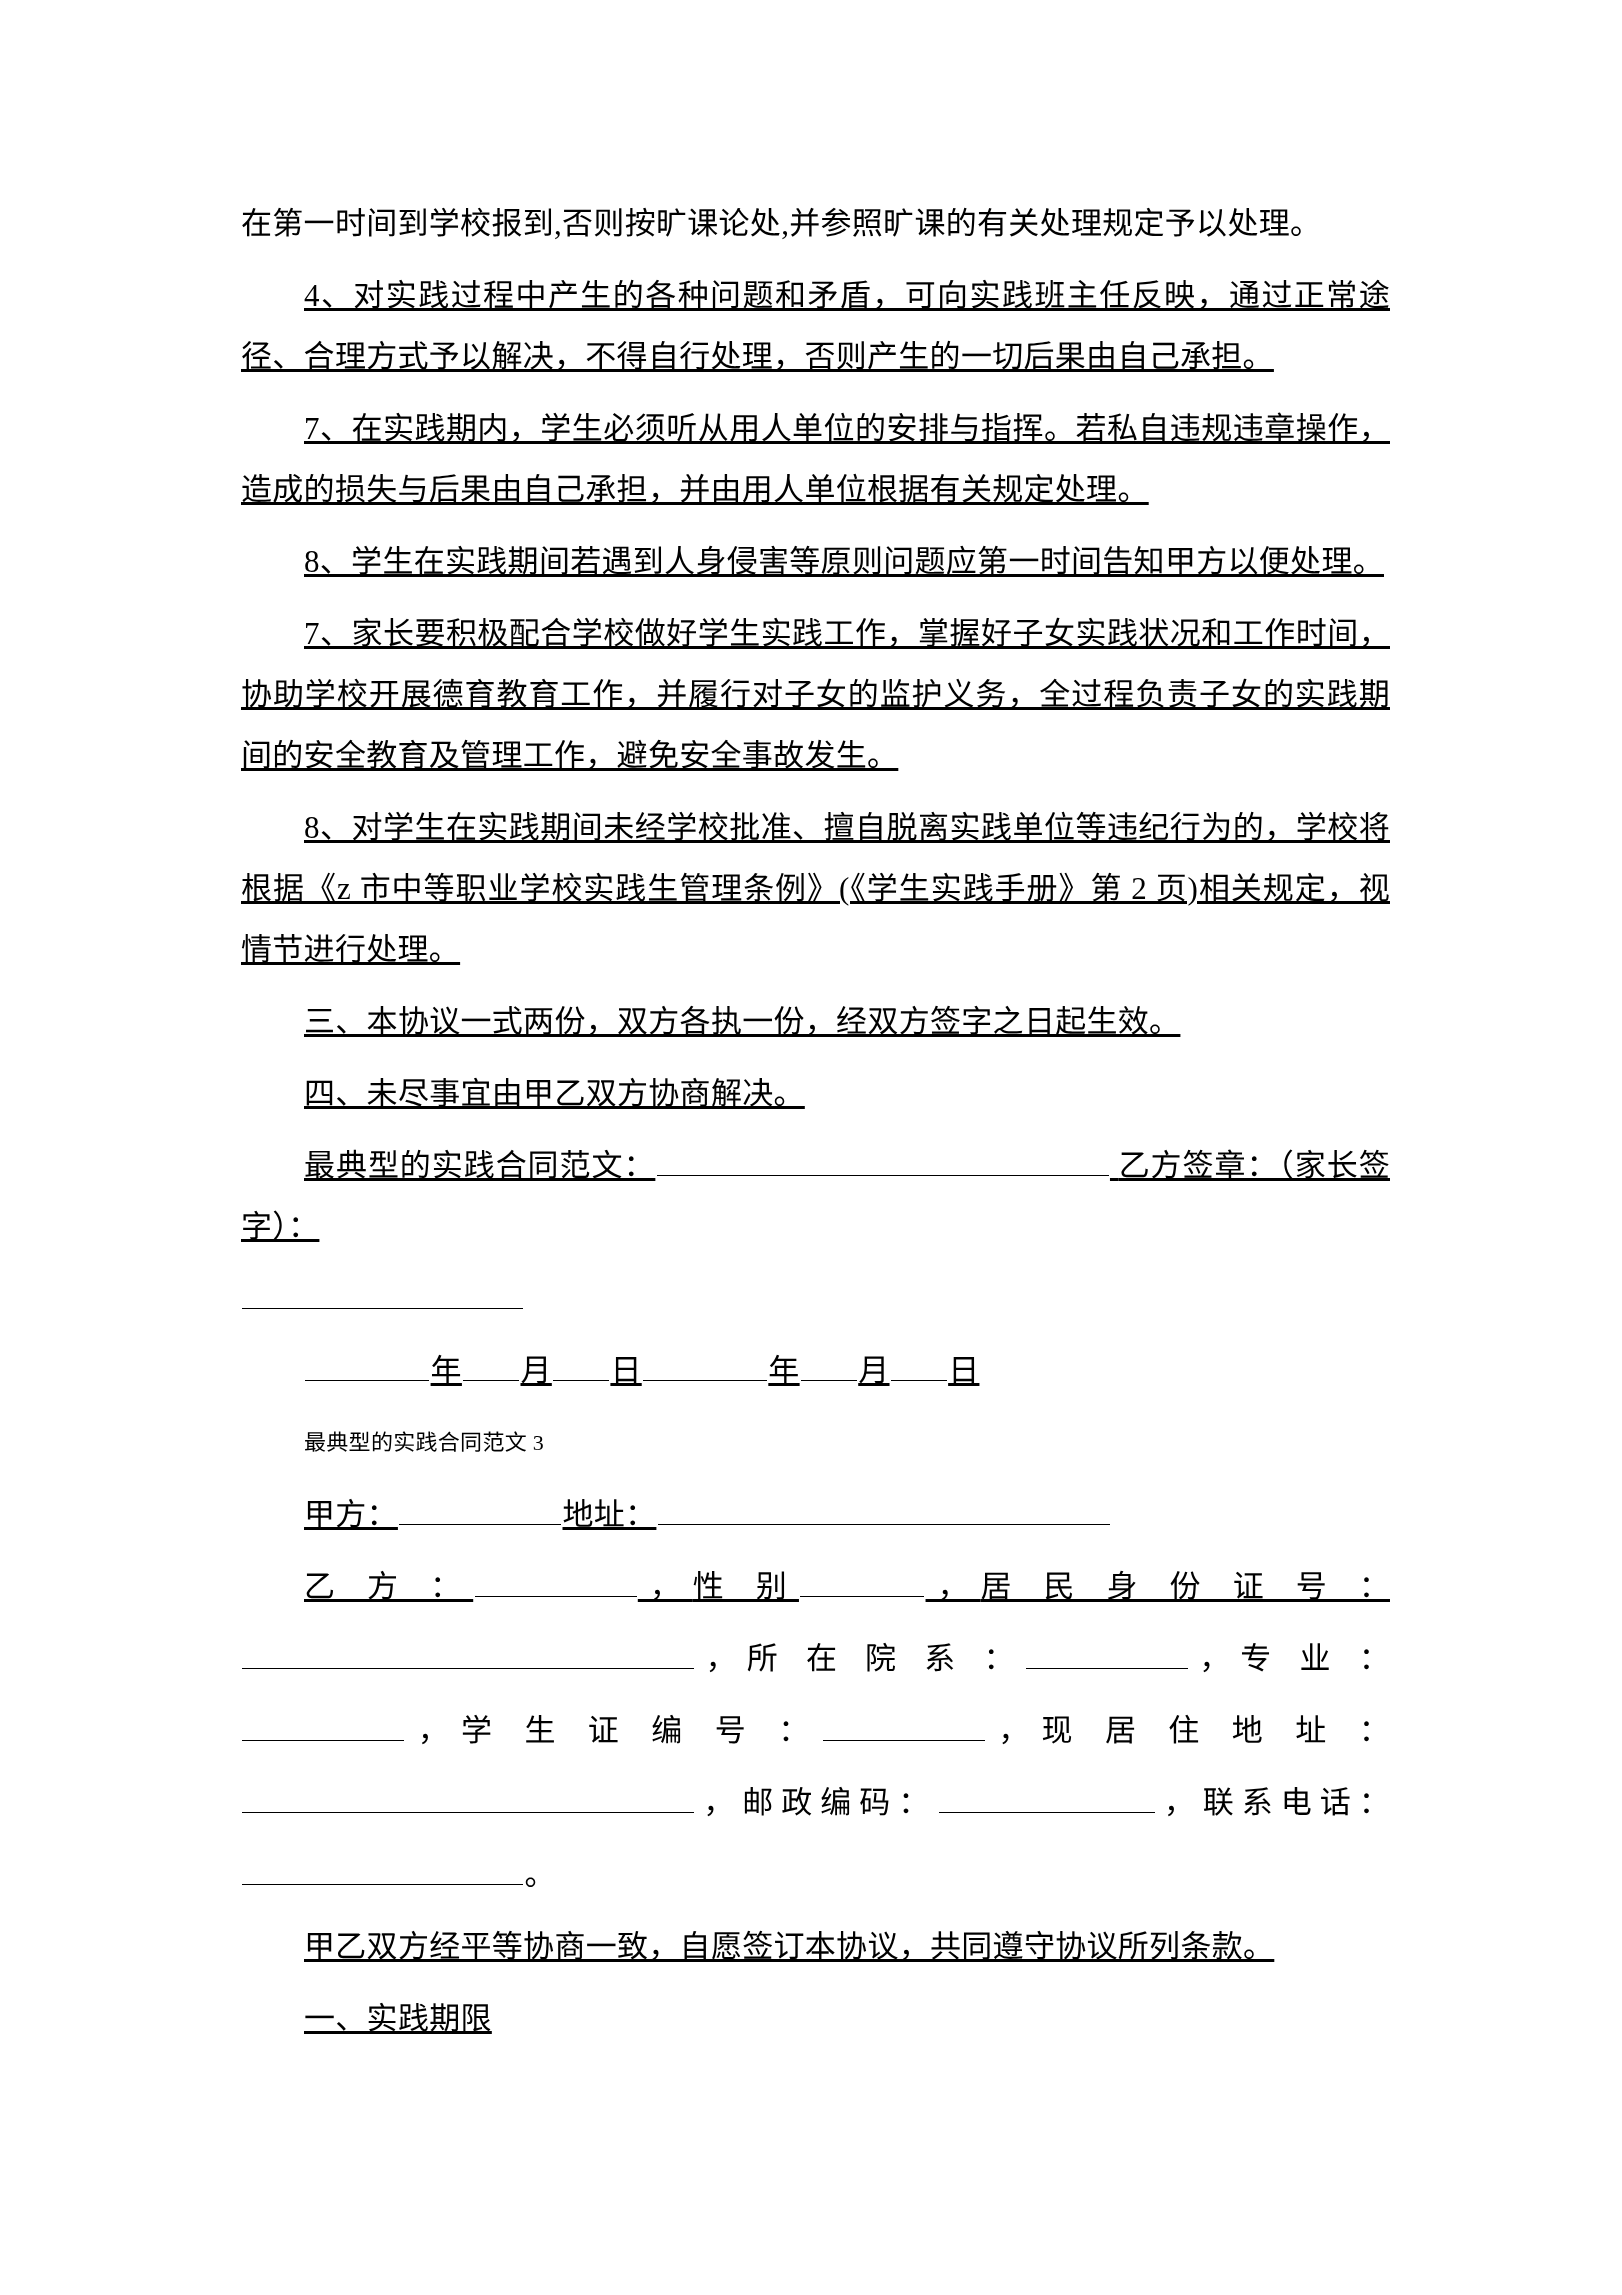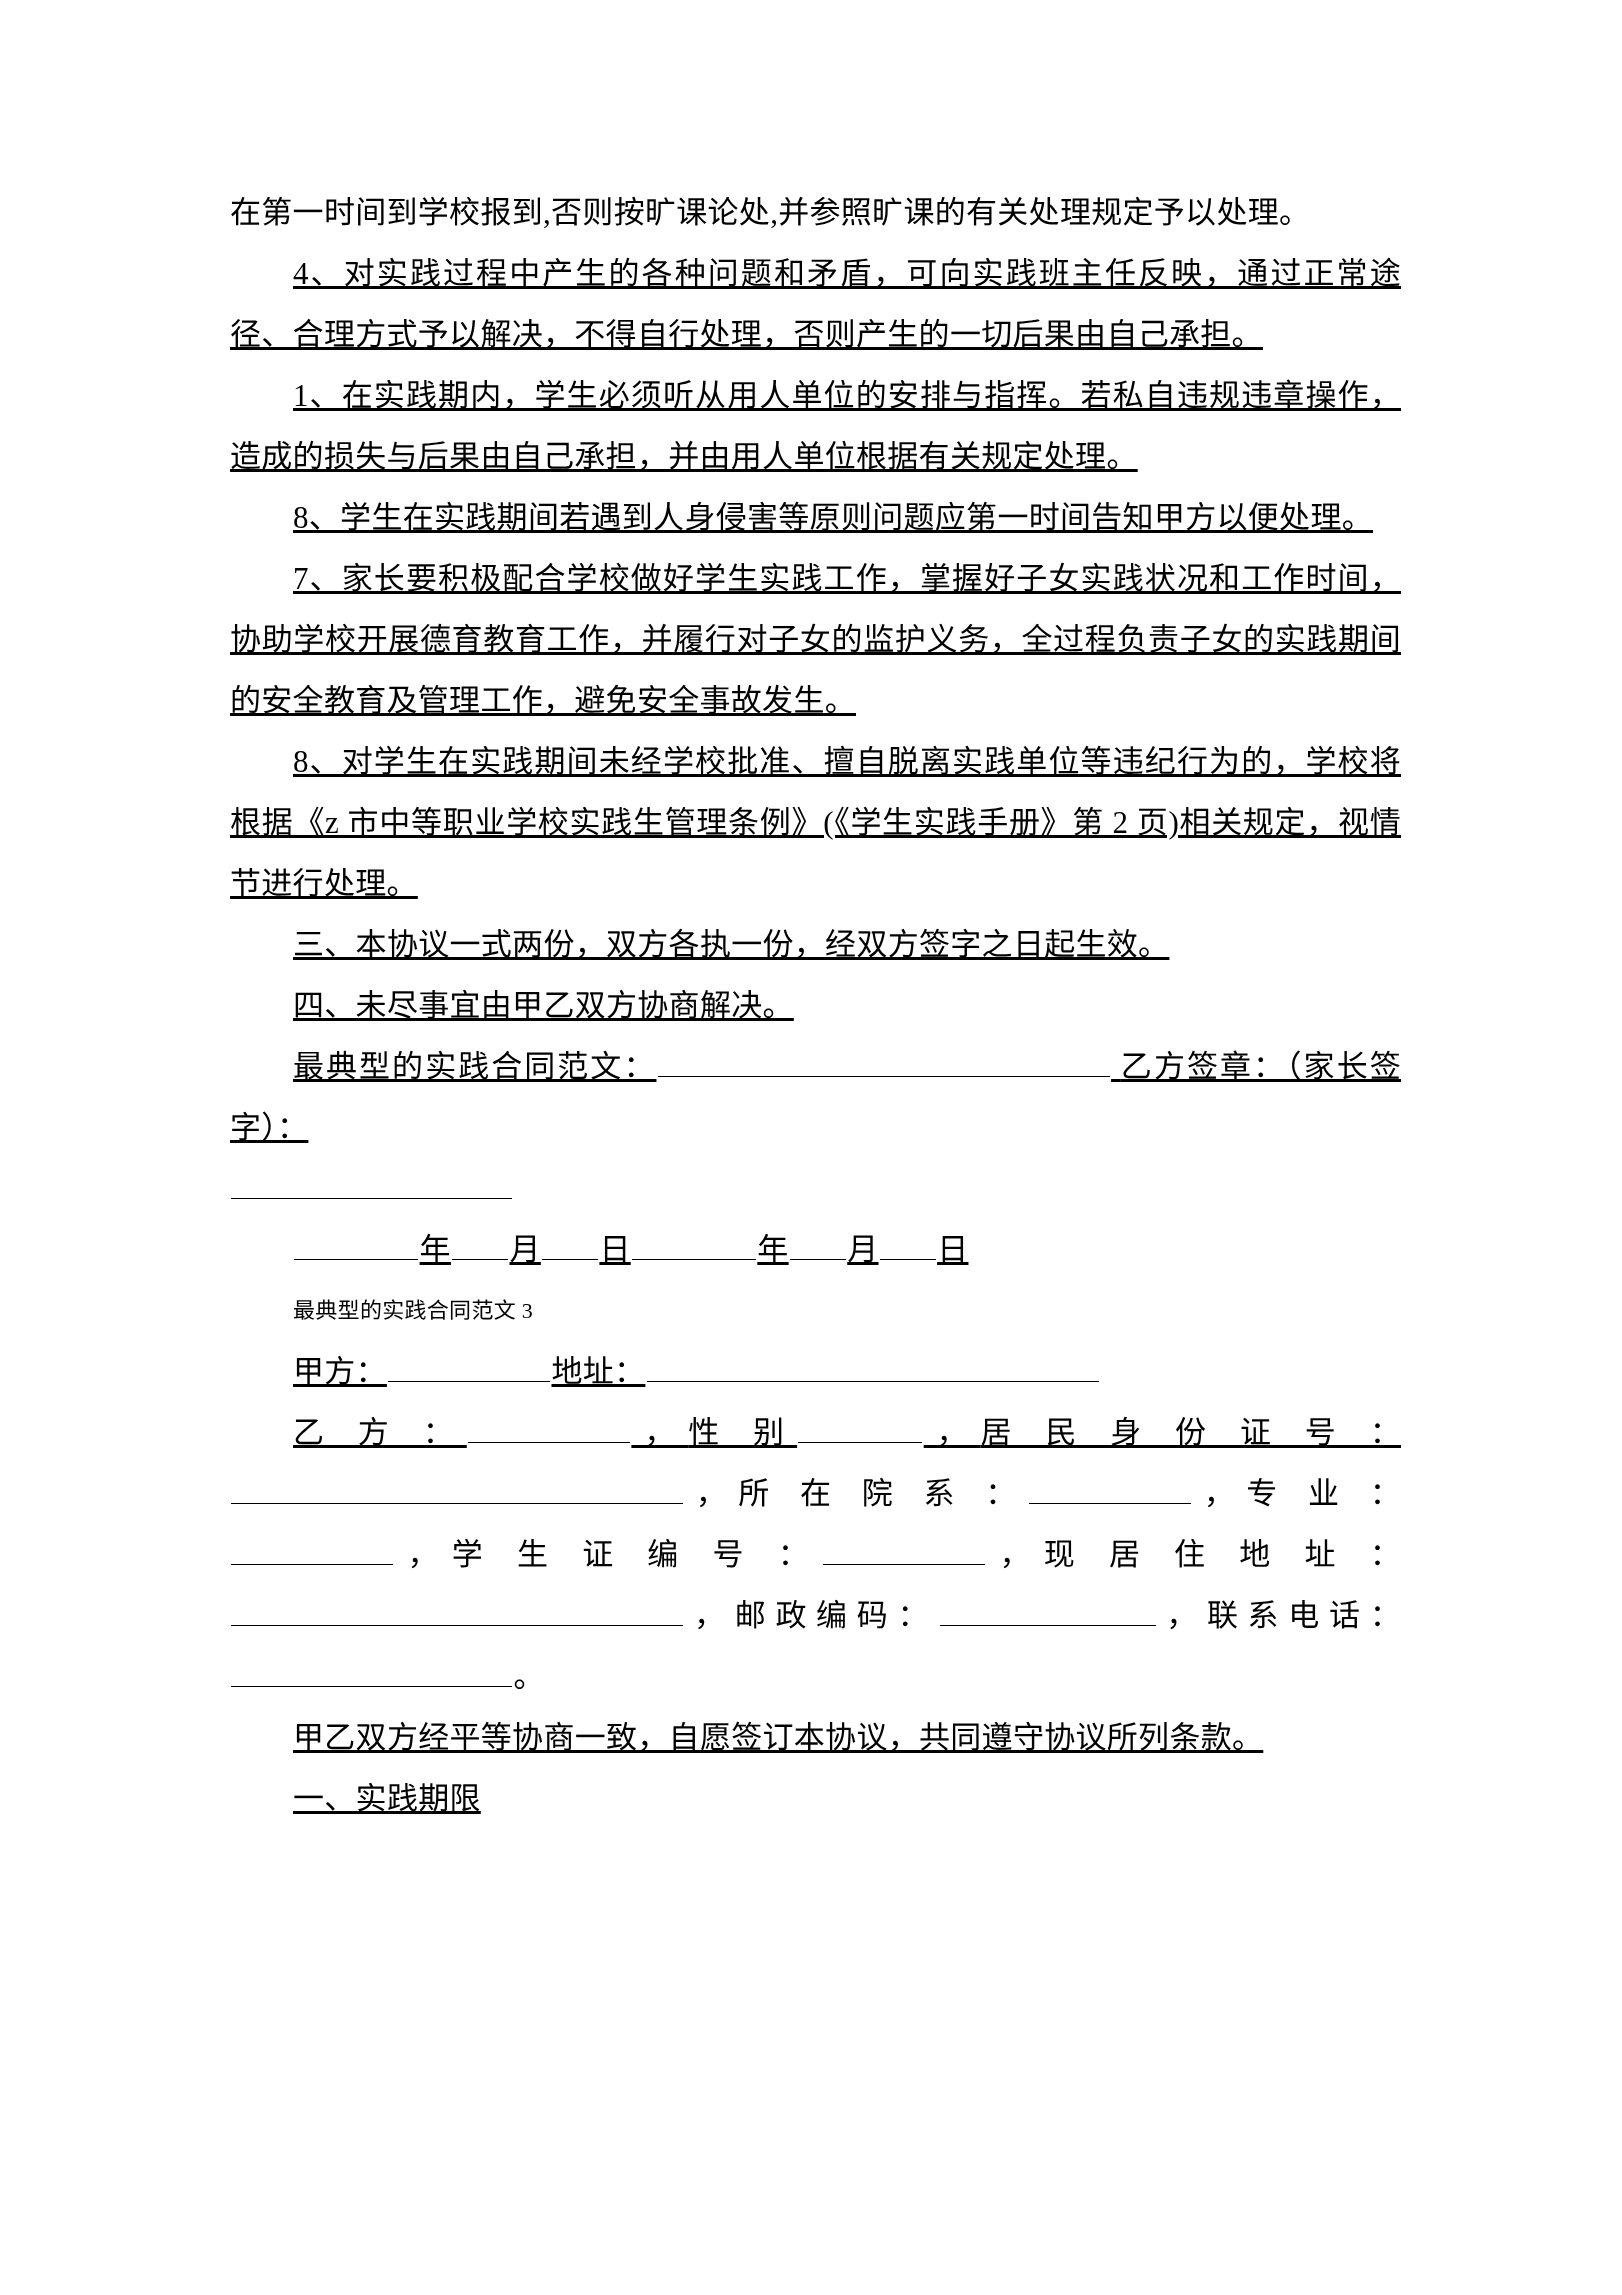--- a/index.html
+++ b/index.html
@@ -25,21 +25,21 @@
     background: #ffffff;
     box-sizing: border-box;
   }
   .content {
     position: absolute;
     left: 230px;
     top: 182px;
     width: 1171px;
   }
   p {
-    margin: 0;
+    margin: 11px;
     font-size: 31px;
     line-height: 61px;
     text-align: justify;
     text-justify: inter-ideograph;
     letter-spacing: 0.3px;
   }
   .indent {
     text-indent: 63px;
     text-decoration: underline;
   }
@@ -72,21 +72,21 @@
 </head>
 <body>
 
 <div class="page">
   <div class="content">
 
     <p class="noindent">在第一时间到学校报到,否则按旷课论处,并参照旷课的有关处理规定予以处理。</p>
 
     <p class="indent">4、对实践过程中产生的各种问题和矛盾，可向实践班主任反映，通过正常途径、合理方式予以解决，不得自行处理，否则产生的一切后果由自己承担。</p>
 
-    <p class="indent">1、在实践期内，学生必须听从用人单位的安排与指挥。若私自违规违章操作，造成的损失与后果由自己承担，并由用人单位根据有关规定处理。</p>
+    <p class="indent">7、在实践期内，学生必须听从用人单位的安排与指挥。若私自违规违章操作，造成的损失与后果由自己承担，并由用人单位根据有关规定处理。</p>
 
     <p class="indent">8、学生在实践期间若遇到人身侵害等原则问题应第一时间告知甲方以便处理。</p>
 
     <p class="indent">7、家长要积极配合学校做好学生实践工作，掌握好子女实践状况和工作时间，协助学校开展德育教育工作，并履行对子女的监护义务，全过程负责子女的实践期间的安全教育及管理工作，避免安全事故发生。</p>
 
     <p class="indent">8、对学生在实践期间未经学校批准、擅自脱离实践单位等违纪行为的，学校将根据《z 市中等职业学校实践生管理条例》(《学生实践手册》第 2 页)相关规定，视情节进行处理。</p>
 
     <p class="indent">三、本协议一式两份，双方各执一份，经双方签字之日起生效。</p>
 
     <p class="indent">四、未尽事宜由甲乙双方协商解决。</p>

